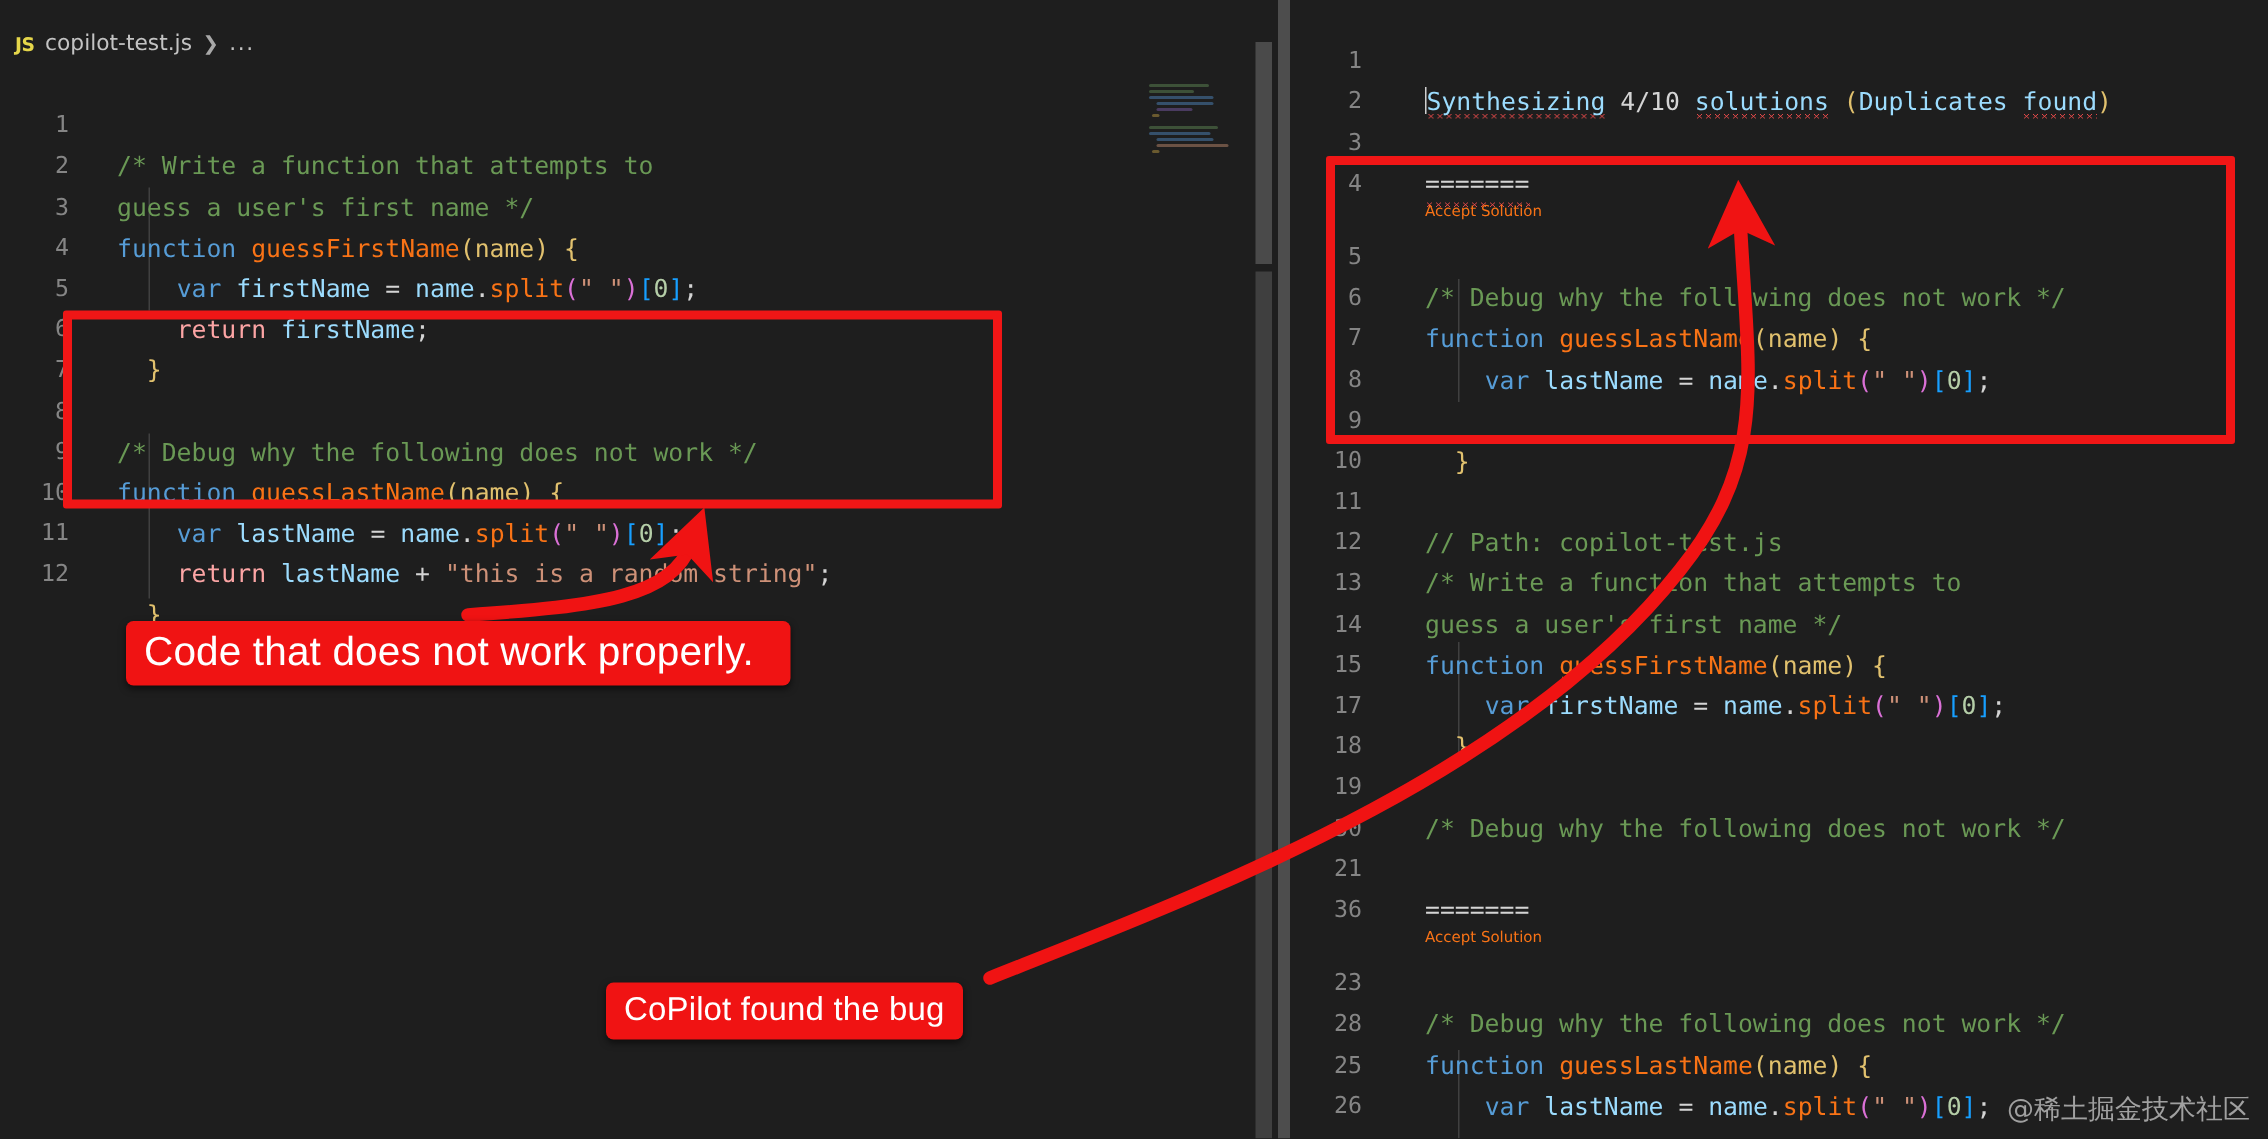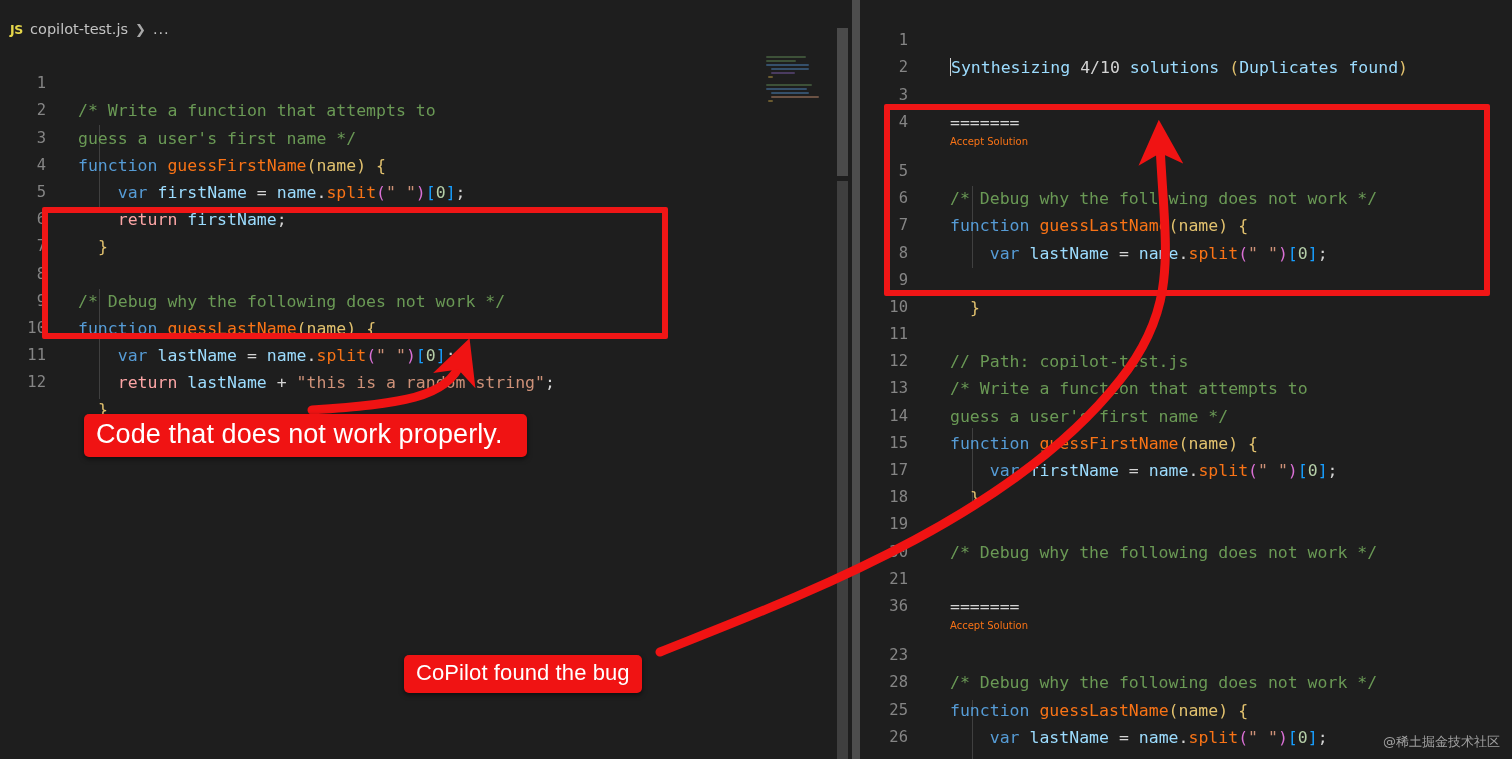--- a/index.html
+++ b/index.html
@@ -154,21 +154,21 @@
     left: 84px; top: 414px; padding: 5px 24px 7px 12px;
     font-size: 27px; letter-spacing: .1px;
   }
   #callout-2 {
     left: 404px; top: 655px; padding: 5px 12px 7px 12px;
     font-size: 22px; letter-spacing: .1px;
   }
 
   .watermark {
     position: absolute; right: 12px; bottom: 8px;
-    color: #bdbdbd; font-size: 13px; opacity: .82;
+    color: #bdbdbd; font-size: 18px; opacity: .82;
     font-family: "DejaVu Sans", sans-serif;
   }
 </style>
 </head>
 <body>
 
 <div id="root">
 
   <div class="pane-left">
 

